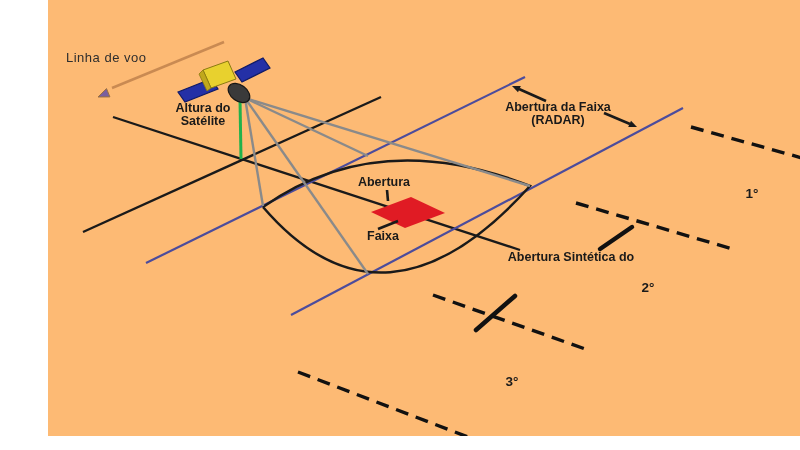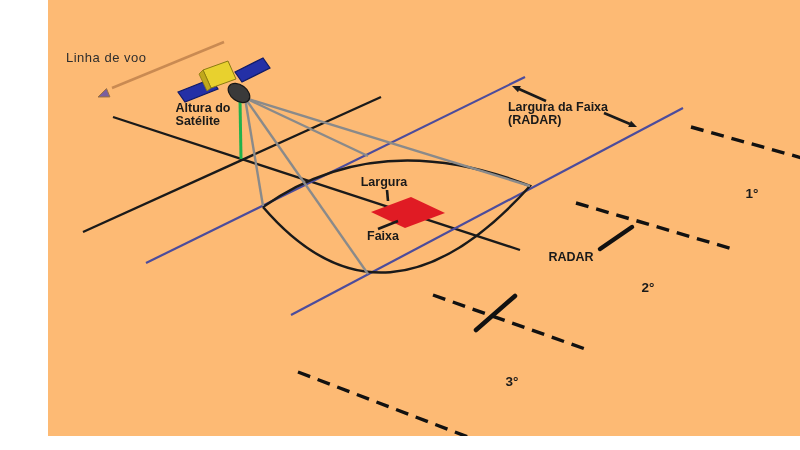--- a/index.html
+++ b/index.html
@@ -1,21 +1,21 @@
 <!DOCTYPE html>
 <html><head>
 <meta charset="utf-8">
 <style>
   html,body{margin:0;padding:0;background:#fff;}
   .stage{position:relative;width:800px;height:436px;background:#fdba74;overflow:hidden;
          font-family:"Liberation Sans",sans-serif;margin-left:48px;}
   svg{position:absolute;left:0;top:0;}
   .lbl{position:absolute;color:#1a1a1a;white-space:nowrap;
        font:bold 12.5px "Liberation Sans",sans-serif;line-height:13px;}
-  .center{transform:translateX(-50%);}
+  .center{transform:translateX(-50%);text-align:center;}
   .plain{font-weight:normal;font-size:13px;color:#2e2e2e;letter-spacing:.5px;}
   .deg{font-size:13.5px;}
   .lbl span{display:block;}
 </style>
 </head>
 <body>
 
 <div class="stage">
 
   <svg width="800" height="450" viewBox="0 0 800 450">
@@ -76,31 +76,31 @@
     <line x1="0" y1="447.5" x2="800" y2="447.5" stroke="#000" stroke-width="3"></line>
   </svg>
 
   <div class="lbl plain" style="left:18px;top:51px;">Linha de voo</div>
 
   <div class="lbl center" style="left:155px;top:102px;">
     <span>Altura do</span>
     <span>Satélite</span>
   </div>
 
-  <div class="lbl center" style="left:336px;top:176px;">Largura</div>
+  <div class="lbl center" style="left:336px;top:176px;">Abertura</div>
 
   <div class="lbl center" style="left:335px;top:230px;">Faixa</div>
 
   <div class="lbl center" style="left:510px;top:101px;">
-    <span>Largura da Faixa</span>
+    <span>Abertura da Faixa</span>
     <span>(RADAR)</span>
   </div>
 
   <div class="lbl center" style="left:523px;top:251px;">
-    <span>RADAR</span>
+    <span>Abertura Sintética do</span>
   </div>
 
   <div class="lbl deg center" style="left:704px;top:187px;">1°</div>
 
   <div class="lbl deg center" style="left:600px;top:281px;">2°</div>
 
   <div class="lbl deg center" style="left:464px;top:375px;">3°</div>
 
 </div>
 

